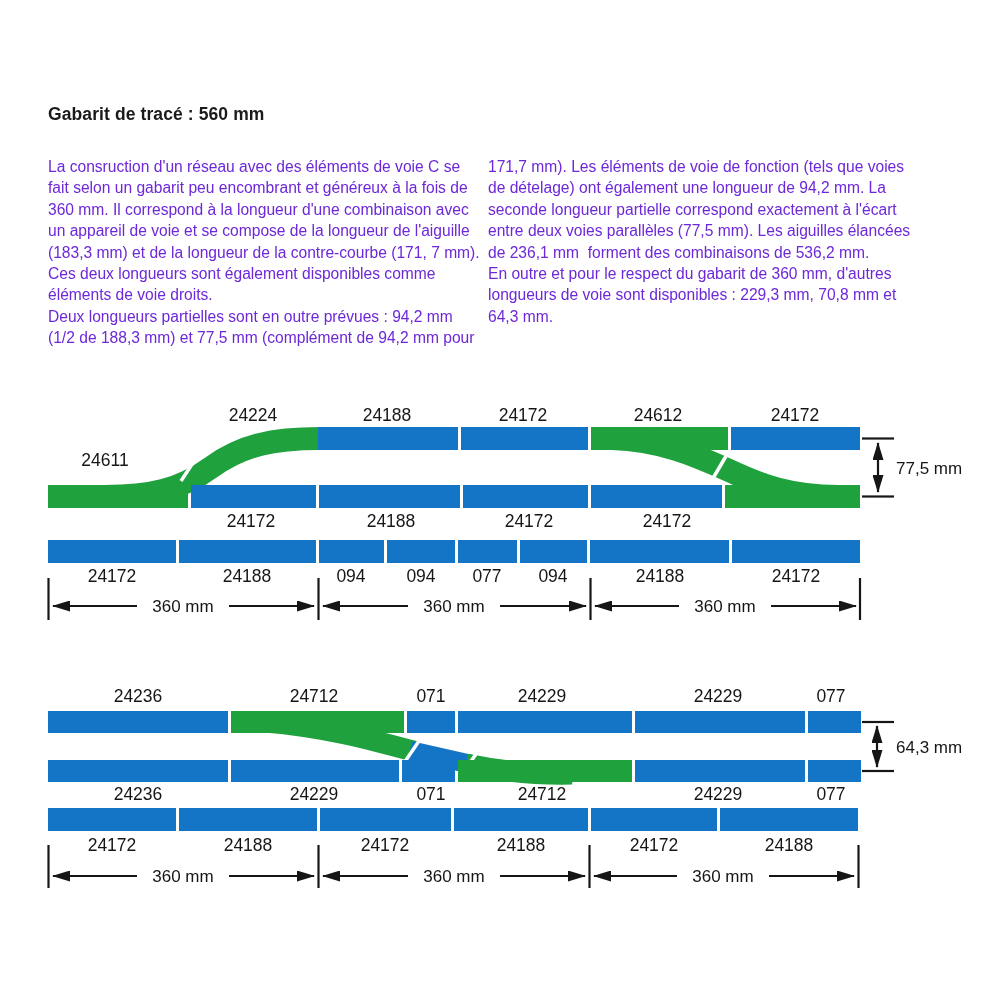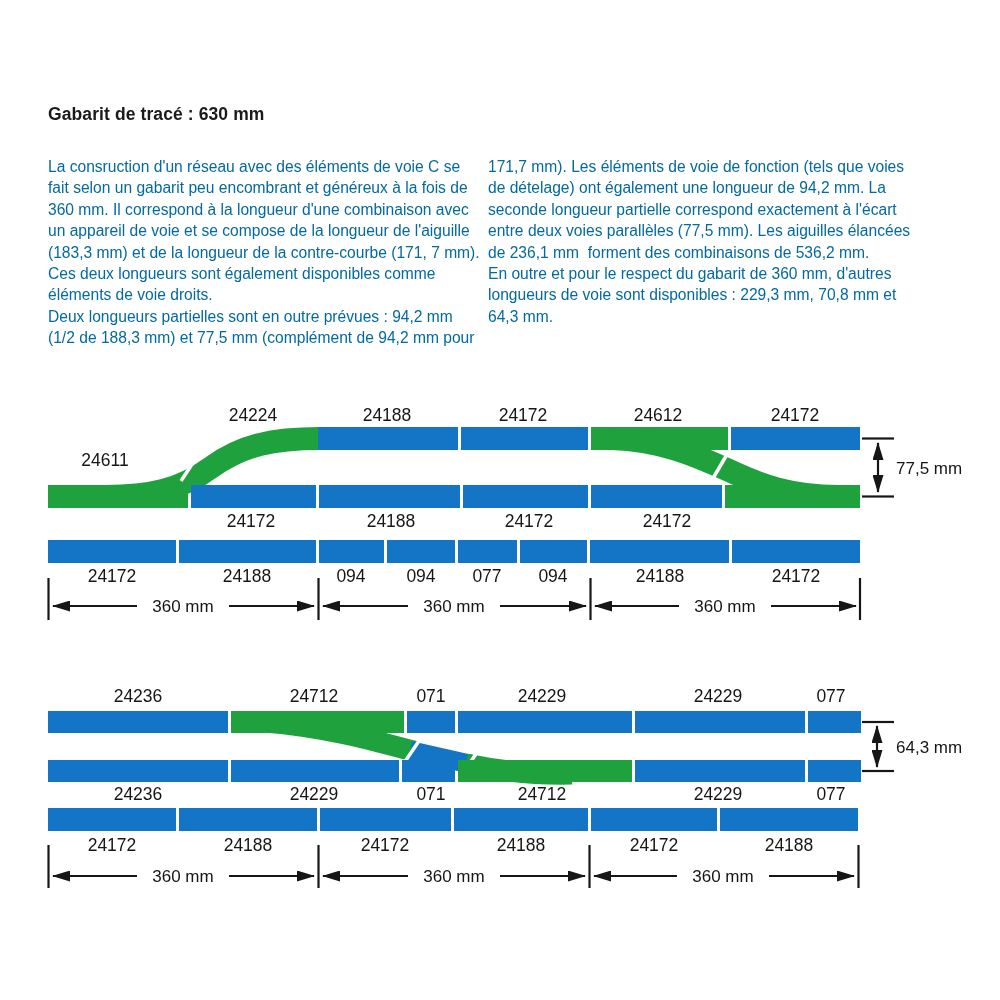--- a/index.html
+++ b/index.html
@@ -1,39 +1,39 @@
 <!DOCTYPE html>
 <html style="--track-blue: #1474c5; --track-green: #1fa23d;"><head>
 <meta charset="utf-8">
 <style>
   html,body{margin:0;padding:0;background:#ffffff}
   body{width:1000px;height:1000px;font-family:"Liberation Sans",sans-serif;color:#1a1a1a}
   .page{position:relative;width:1000px;height:1000px;background:#fff;overflow:hidden}
   .title{position:absolute;left:48px;top:104px;font-weight:bold;font-size:17.5px;letter-spacing:.1px}
-  .col{position:absolute;top:156px;font-size:15.6px;line-height:21.4px;white-space:pre;color:#0369a1}
+  .col{position:absolute;top:156px;font-size:15.6px;line-height:21.4px;white-space:pre;color:#6d28d9}
   .col-left{left:48px}
   .col-right{left:488px}
   .diag{position:absolute;left:0}
   svg text{font-size:17.5px;fill:#161616}
   svg text.mid{text-anchor:middle}
   svg text.dimtext{font-size:17px}
   .blue{fill:var(--track-blue,#1474c5)}
   .green{fill:var(--track-green,#1fa23d)}
   .gstroke{stroke:var(--track-green,#1fa23d);stroke-width:23;fill:none}
   .gstroke2{stroke:var(--track-green,#1fa23d);stroke-width:21;fill:none}
   .bstroke{stroke:var(--track-blue,#1474c5);stroke-width:19;fill:none}
   .gap{stroke:#ffffff;stroke-width:3.5;fill:none}
   .dim{stroke:#161616;stroke-width:2.2;fill:none}
 </style>
 </head>
 <body>
 
 <div class="page">
 
-  <div class="title">Gabarit de tracé : 630 mm</div>
+  <div class="title">Gabarit de tracé : 560 mm</div>
 
   <div class="col col-left">La consruction d'un réseau avec des éléments de voie C se
 fait selon un gabarit peu encombrant et généreux à la fois de
 360 mm. Il correspond à la longueur d'une combinaison avec
 un appareil de voie et se compose de la longueur de l'aiguille
 (183,3 mm) et de la longueur de la contre-courbe (171, 7 mm).
 Ces deux longueurs sont également disponibles comme
 éléments de voie droits.
 Deux longueurs partielles sont en outre prévues : 94,2 mm
 (1/2 de 188,3 mm) et 77,5 mm (complément de 94,2 mm pour</div>

